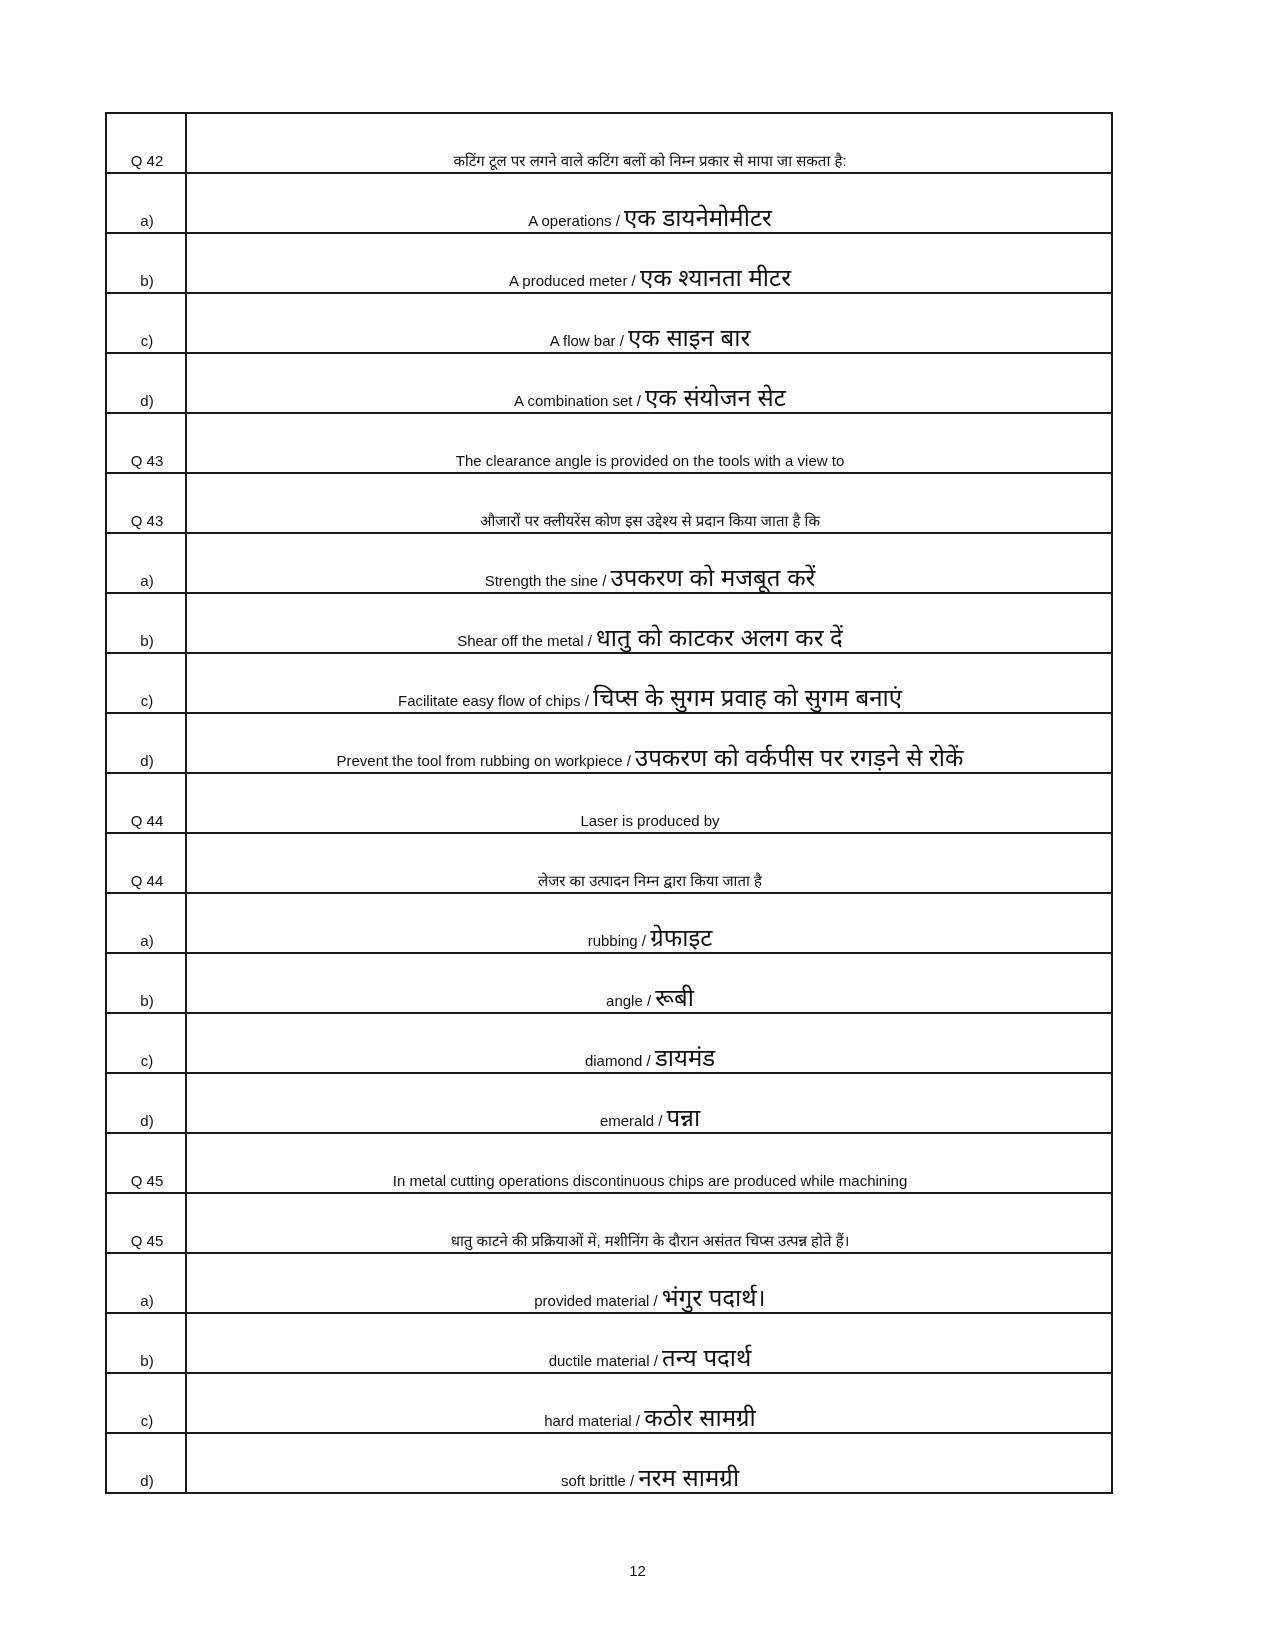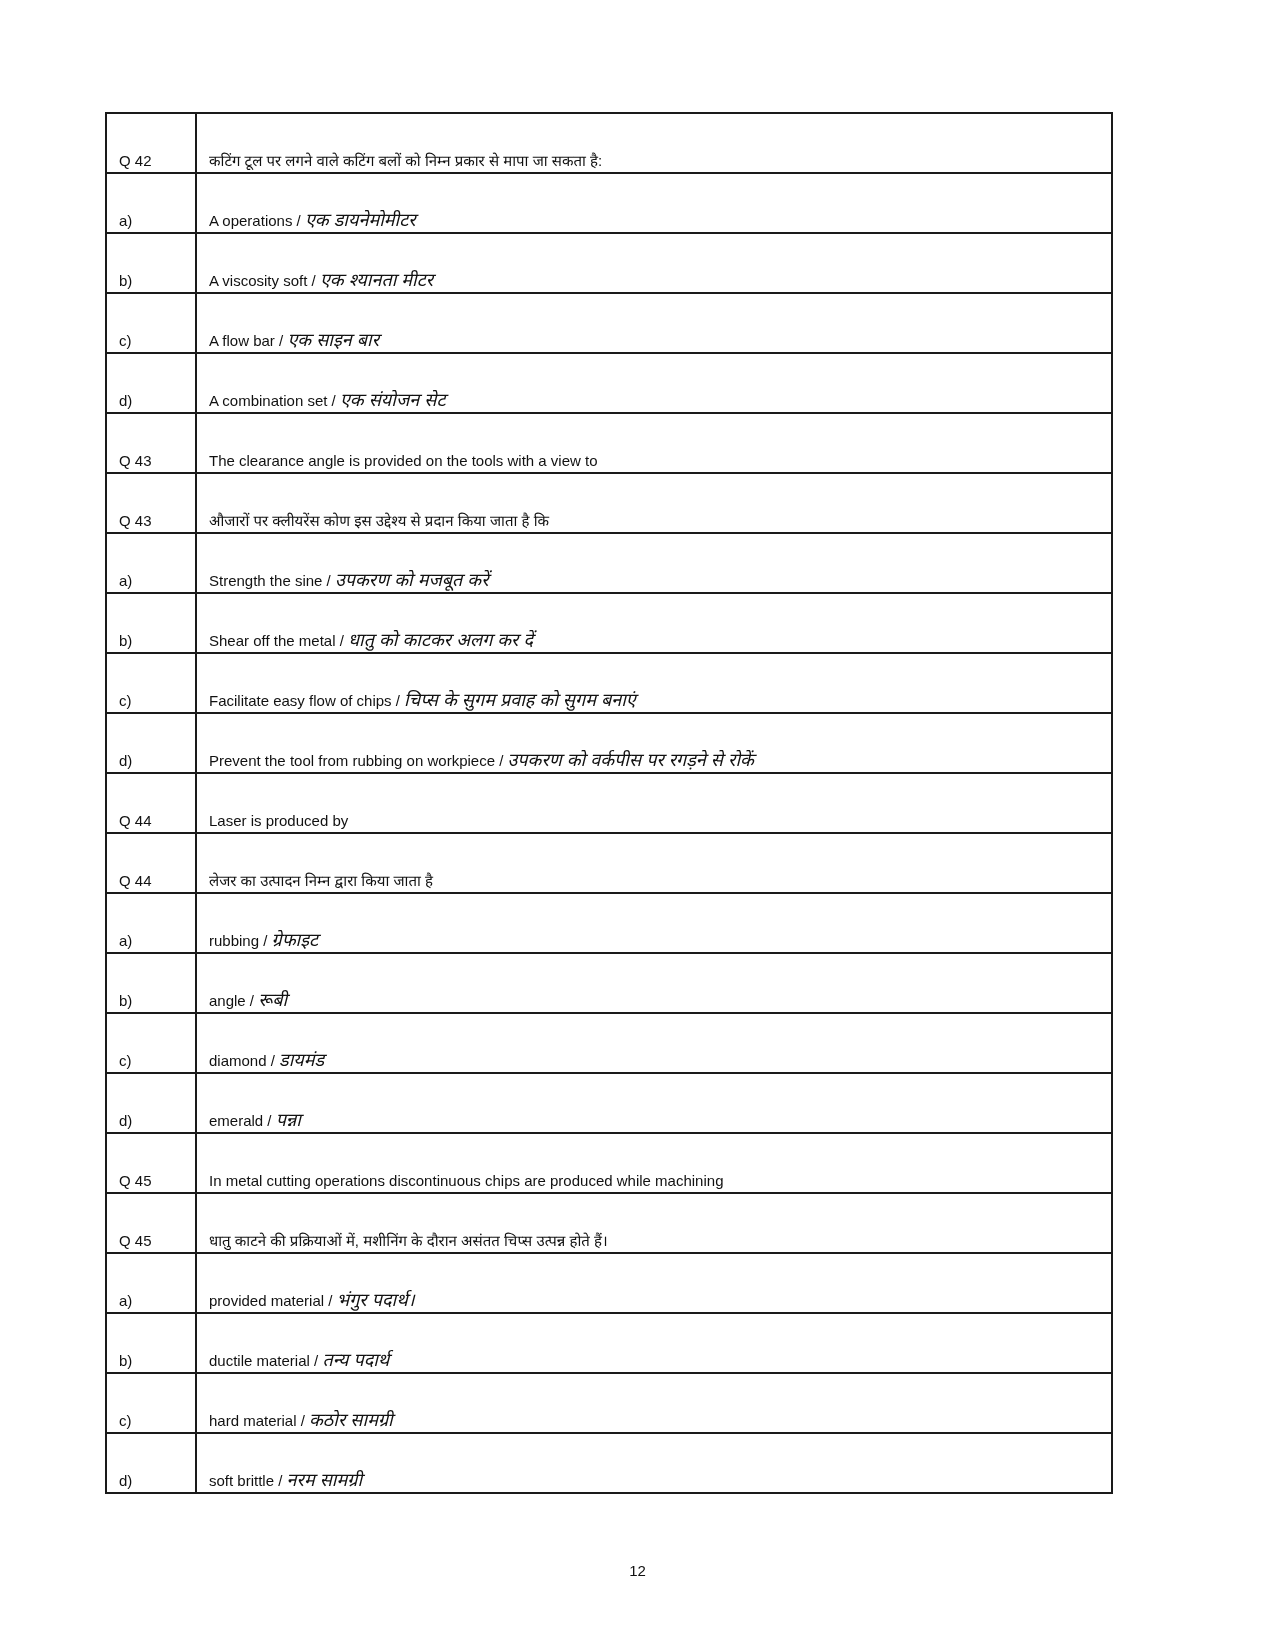--- a/index.html
+++ b/index.html
@@ -19,36 +19,36 @@
     position: absolute;
     left: 105px;
     top: 112px;
     width: 1008px;
     border-collapse: collapse;
     table-layout: fixed;
   }
   .qtable td {
     border: 2px solid #1a1a1a;
     height: 56px;
-    padding: 0 0 2px 12px;
+    padding: 0 0 2px 2px;
     vertical-align: bottom;
     font-size: 15px;
     line-height: 18px;
     white-space: nowrap;
     overflow: hidden;
+    text-align: center;
   }
   .qtable td.label {
     width: 76px;
   }
   .qtable td.text {
     width: auto;
   }
   .hi {
-    font-size: 18px;
-    font-style: italic;
+    font-size: 24px;
   }
   .page-number {
     position: absolute;
     left: 0;
     width: 1275px;
     top: 1562px;
     text-align: center;
     font-size: 15px;
   }
 </style>
@@ -60,21 +60,21 @@
   <tr>
         <td class="label">Q 42</td>
         <td class="text"><span class="en"></span><span class="">कटिंग टूल पर लगने वाले कटिंग बलों को निम्न प्रकार से मापा जा सकता है:</span></td>
       </tr>
       <tr>
         <td class="label">a)</td>
         <td class="text"><span class="en">A operations / </span><span class="hi">एक डायनेमोमीटर</span></td>
       </tr>
       <tr>
         <td class="label">b)</td>
-        <td class="text"><span class="en">A viscosity soft / </span><span class="hi">एक श्यानता मीटर</span></td>
+        <td class="text"><span class="en">A produced meter / </span><span class="hi">एक श्यानता मीटर</span></td>
       </tr>
       <tr>
         <td class="label">c)</td>
         <td class="text"><span class="en">A flow bar / </span><span class="hi">एक साइन बार</span></td>
       </tr>
       <tr>
         <td class="label">d)</td>
         <td class="text"><span class="en">A combination set / </span><span class="hi">एक संयोजन सेट</span></td>
       </tr>
       <tr>

